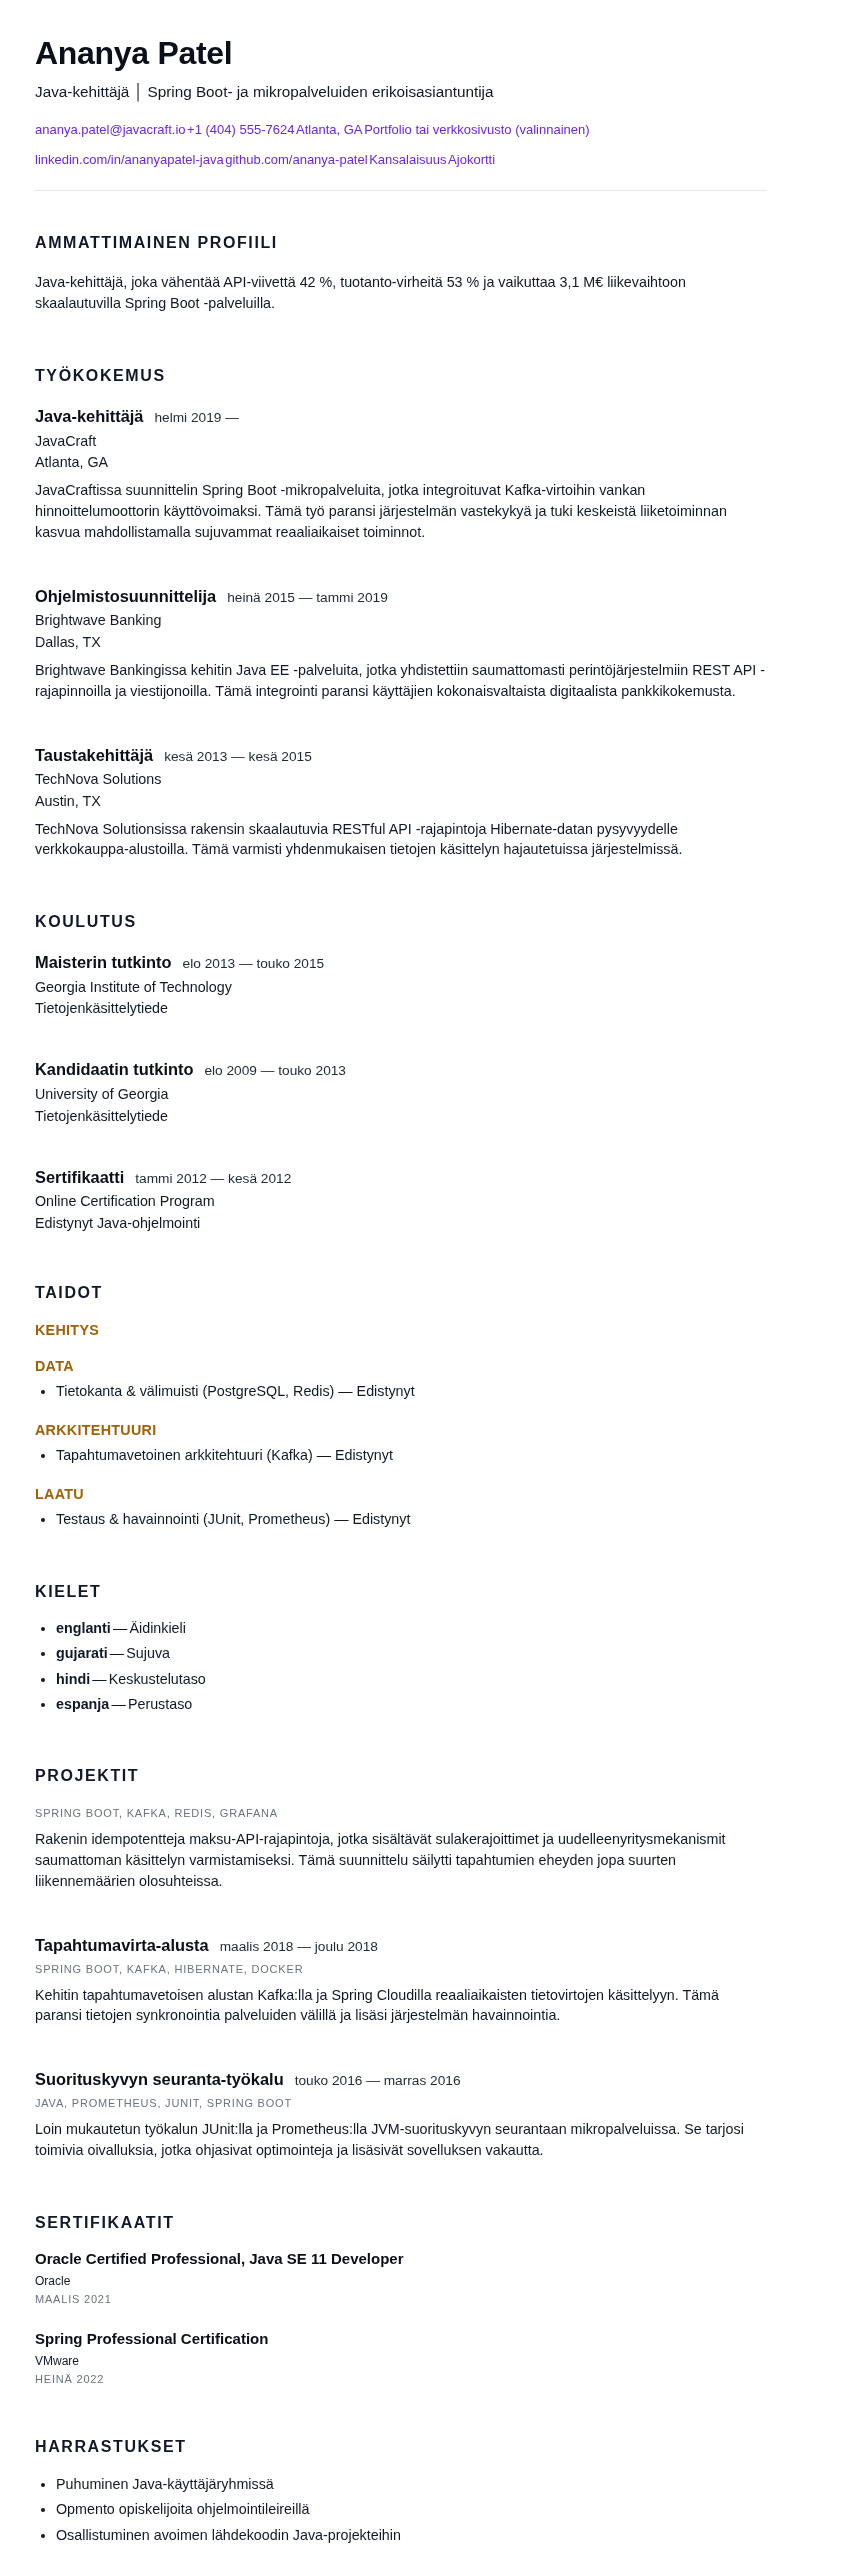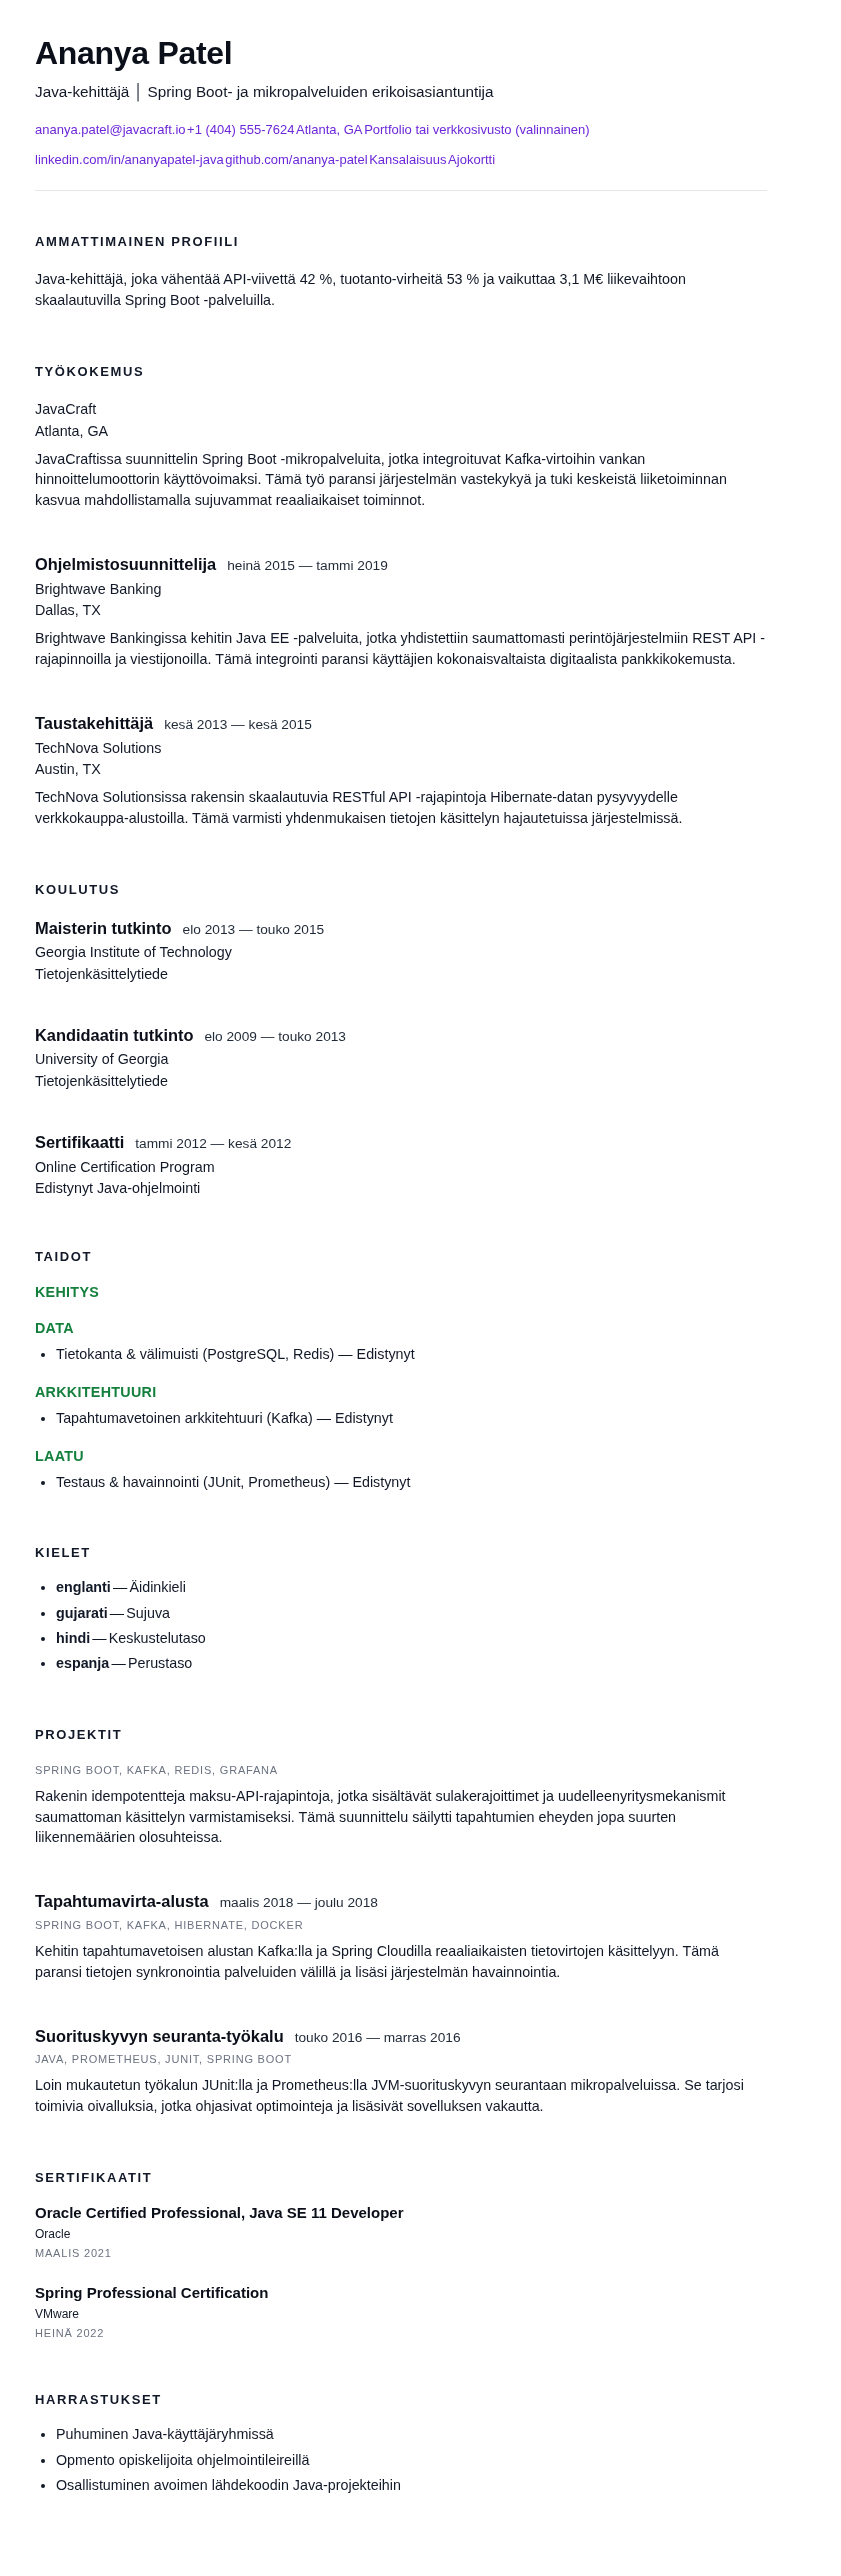--- a/index.html
+++ b/index.html
@@ -19,21 +19,21 @@
     .contact-line {
       display: flex; flex-wrap: wrap; gap: 0 1.6px;
       font-size: 13px; color: #6d28d9;
     }
     .contact-line.first { margin-top: 21px; }
     .contact-line.second { margin-top: 15.3px; }
     .divider { border: none; border-top: 1.1px solid #e5e7eb; margin-top: 23px; }
 
     
     .sec {
-      font-size: 13px; font-weight: 700; letter-spacing: 1.6px;
+      font-size: 16px; font-weight: 700; letter-spacing: 1.6px;
       color: #111827; margin-top: 53px;
     }
     .sec.first { margin-top: 43px; }
 
     
     .body { font-size: 14.3px; line-height: 1.46; color: #111827; }
     .profile-text { margin-top: 20px; max-width: 767px; }
 
     
     .entry { margin-top: 22px; }
@@ -46,21 +46,21 @@
     .desc { margin-top: 10px; max-width: 772px; }
 
     
     .meta {
       font-size: 11px; letter-spacing: 0.8px; color: #6b7280;
       margin-top: 7.7px; text-transform: uppercase;
     }
 
     
     .skill-group { margin-top: 20px; }
-    .skill-group-title { font-size: 14.3px; font-weight: 700; letter-spacing: 0.3px; color: #15803d; }
+    .skill-group-title { font-size: 14.3px; font-weight: 700; letter-spacing: 0.3px; color: #a16207; }
     ul.bullets { margin-top: 7.7px; padding-left: 21px; list-style: disc; }
     ul.bullets li { font-size: 14.3px; line-height: 1.42; margin-top: 5px; color: #111827; }
     ul.bullets li:first-child { margin-top: 0; }
     ul.bullets.section-list { margin-top: 17.5px; }
     .lang-name { font-weight: 700; }
     .lang-sep { margin: 0 2.2px; }
 
     
     .cert { margin-top: 18.6px; }
     .cert + .cert { margin-top: 25px; }
@@ -98,20 +98,24 @@
   <section>
     <h2 class="sec first">AMMATTIMAINEN PROFIILI</h2>
     <p class="body profile-text">Java-kehittäjä, joka vähentää API-viivettä 42 %, tuotanto-virheitä 53 % ja vaikuttaa 3,1 M€ liikevaihtoon skaalautuvilla Spring Boot -palveluilla.</p>
   </section>
 
   <section>
     <h2 class="sec">TYÖKOKEMUS</h2>
     <div>
 
         <article class="entry">
+          <div class="titleline">
+            <span class="item-title">Java-kehittäjä</span>
+            <span class="item-date">helmi 2019 —</span>
+          </div>
           <div class="sub-line">JavaCraft</div>
           <div class="loc-line">Atlanta, GA</div>
           <p class="body desc">JavaCraftissa suunnittelin Spring Boot -mikropalveluita, jotka integroituvat Kafka-virtoihin vankan hinnoittelumoottorin käyttövoimaksi. Tämä työ paransi järjestelmän vastekykyä ja tuki keskeistä liiketoiminnan kasvua mahdollistamalla sujuvammat reaaliaikaiset toiminnot.</p>
         </article>
 
         <article class="entry">
           <div class="titleline">
             <span class="item-title">Ohjelmistosuunnittelija</span>
             <span class="item-date">heinä 2015 — tammi 2019</span>
           </div>

